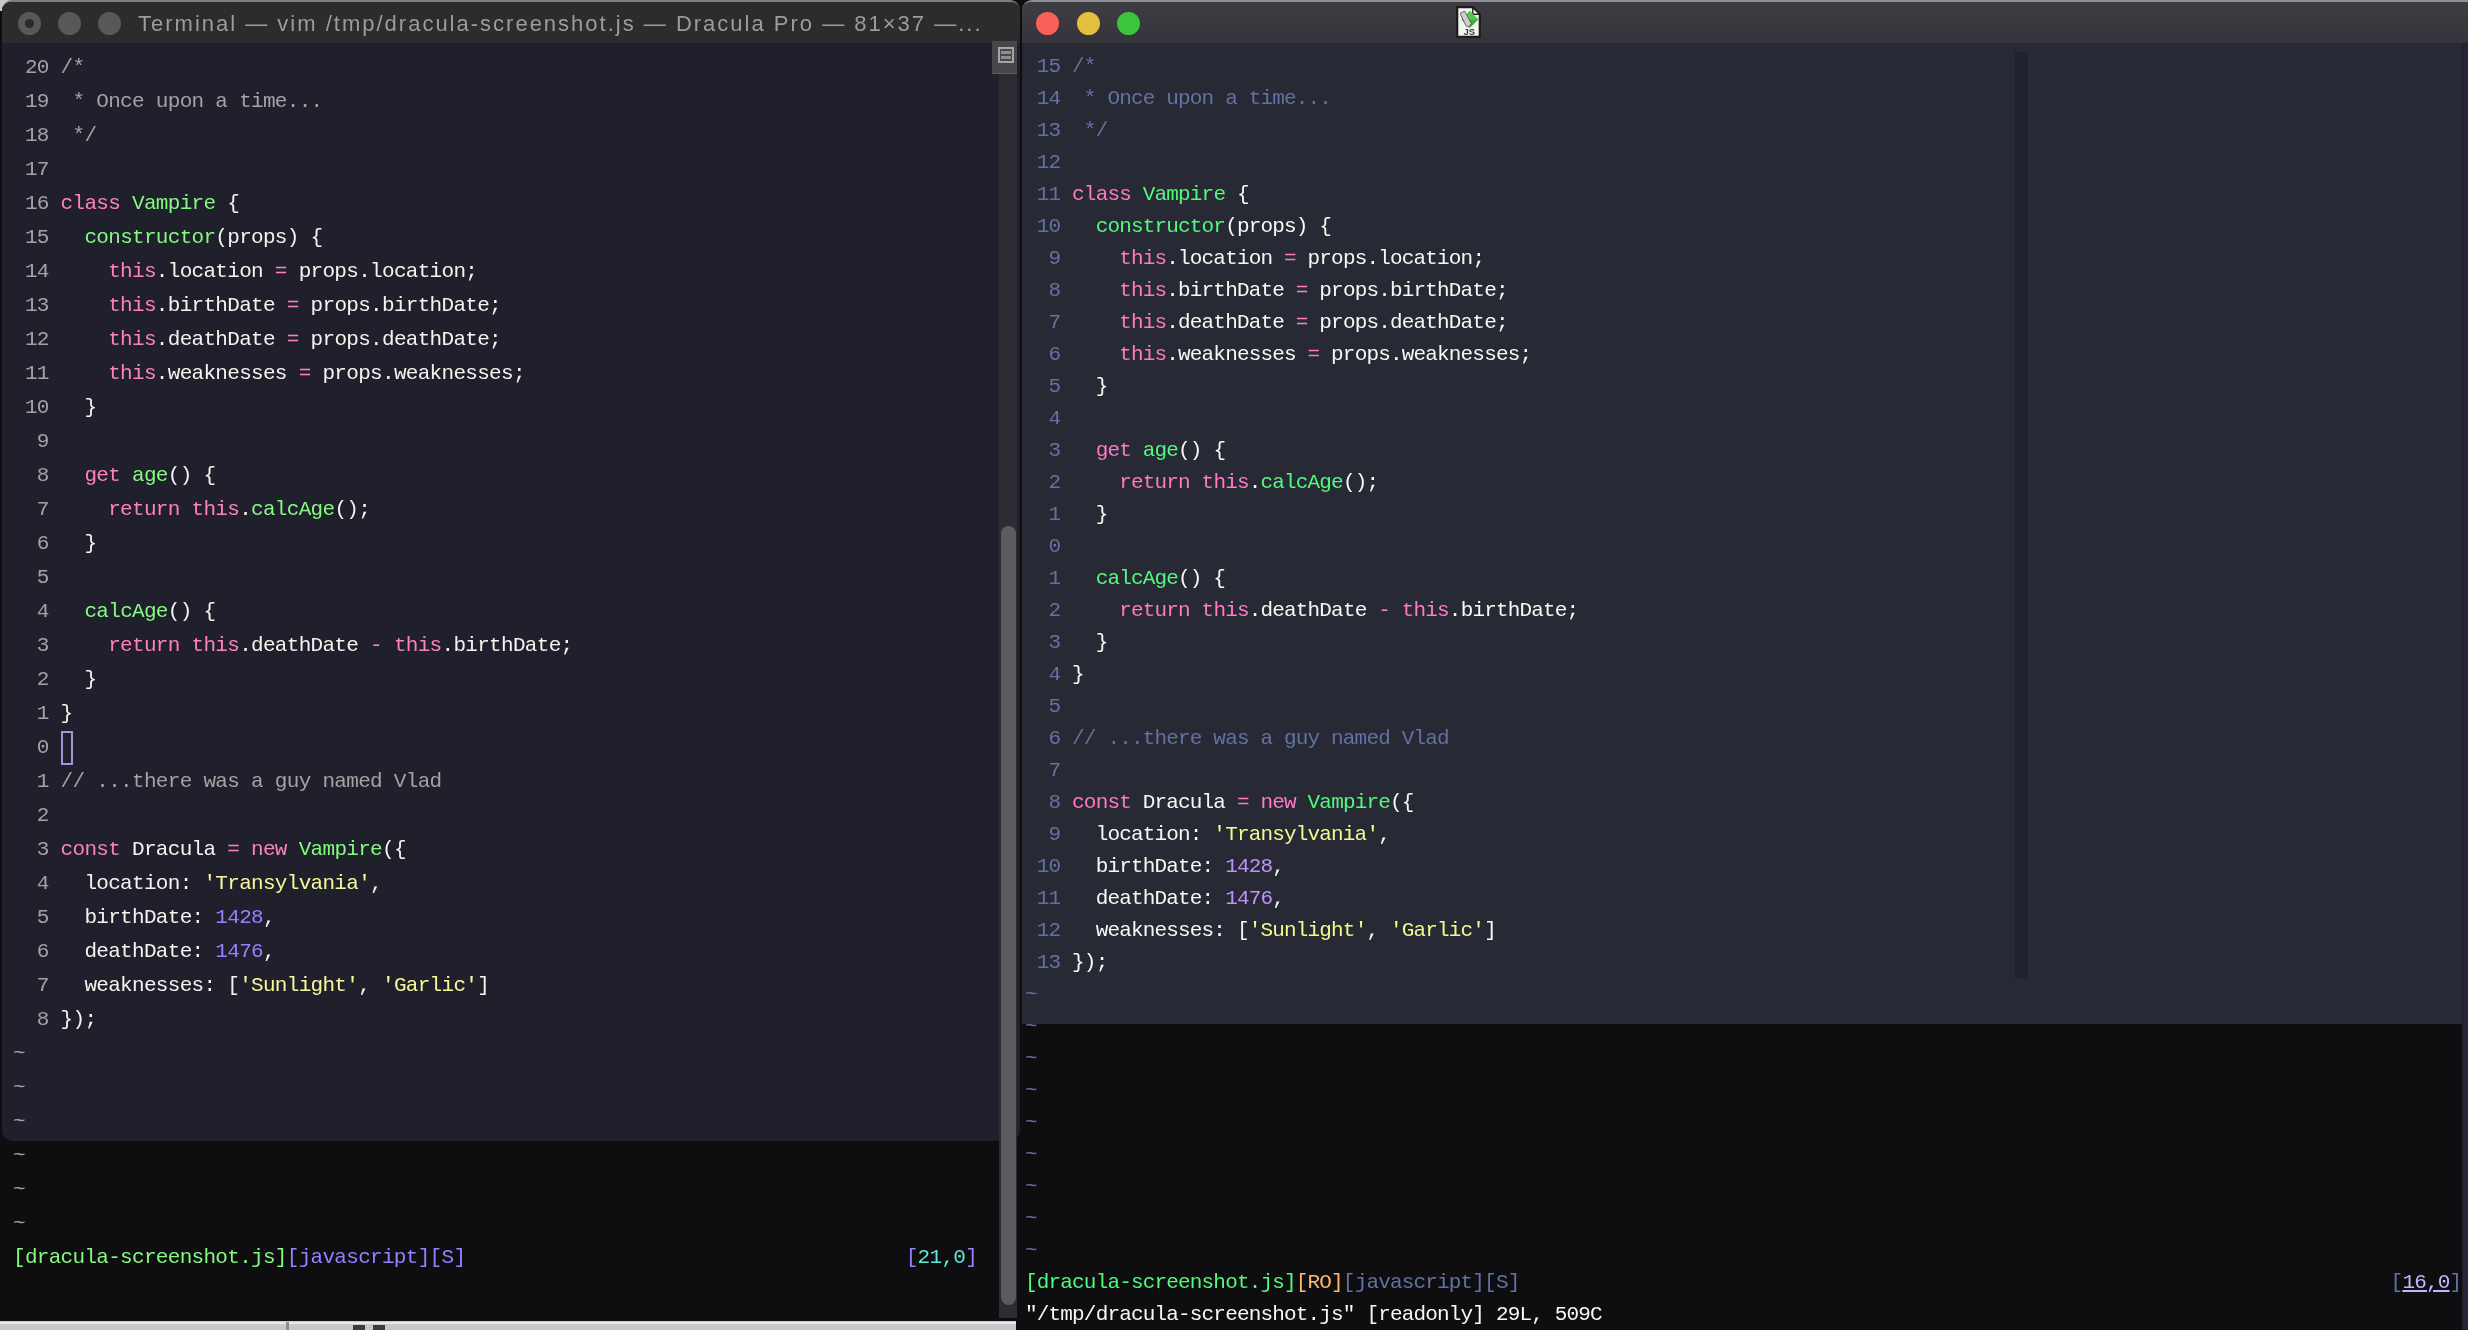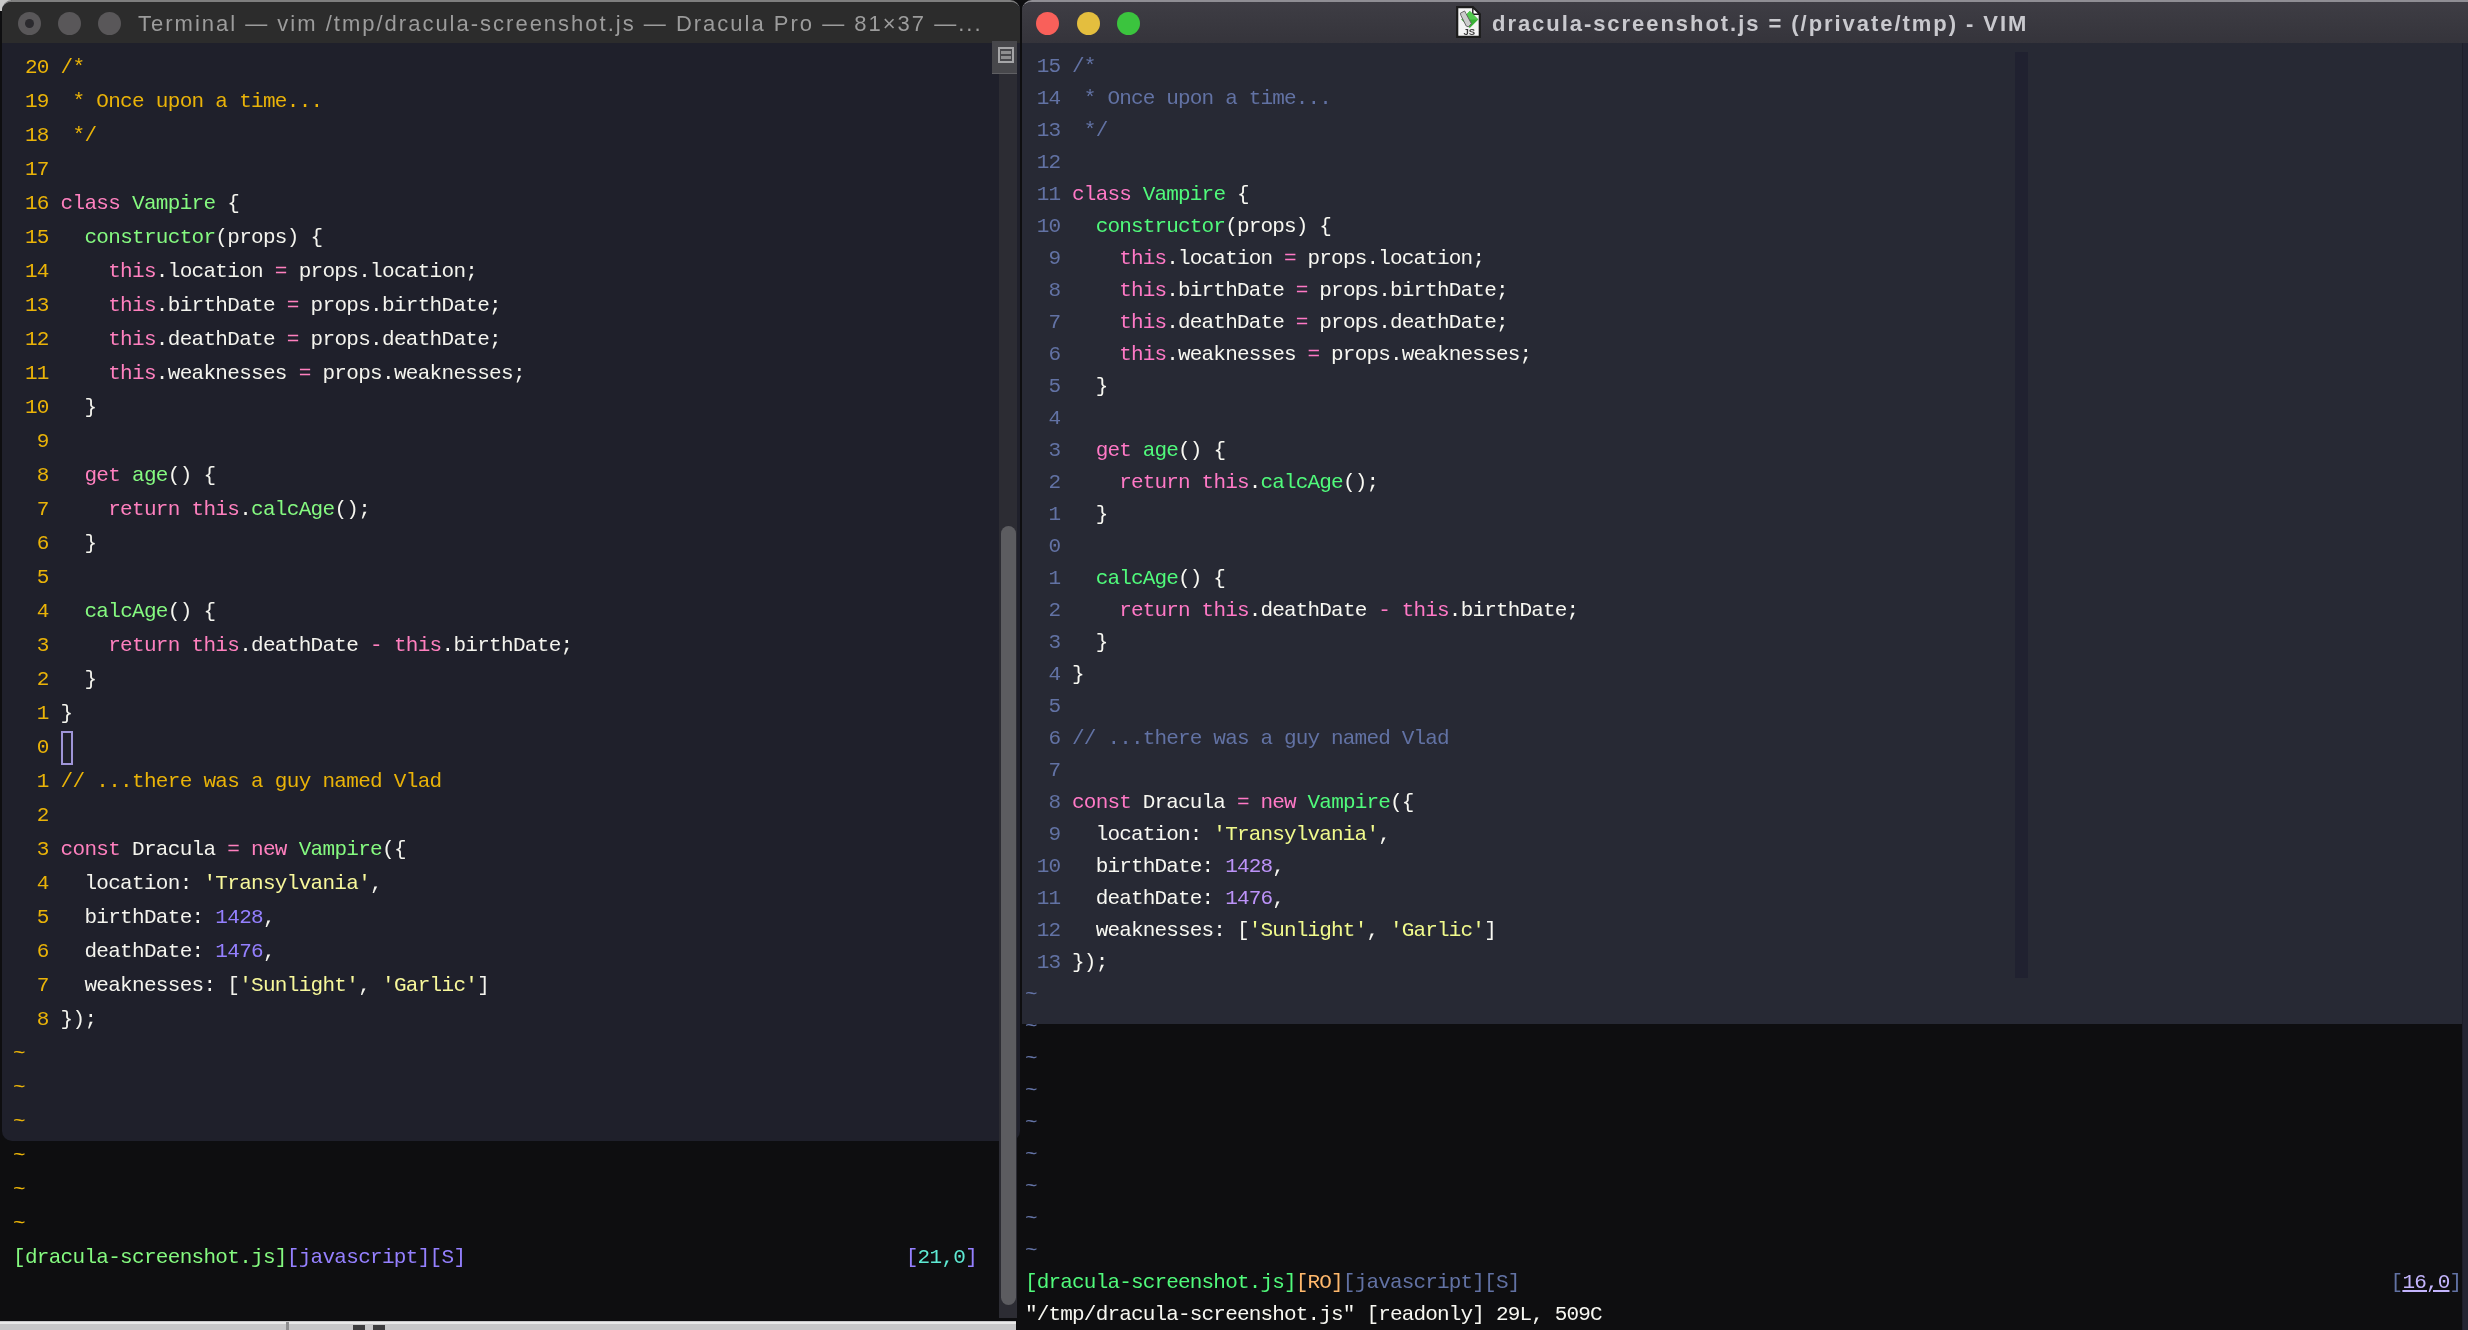--- a/index.html
+++ b/index.html
@@ -33,21 +33,21 @@
   #lsc-icon{left:996px;top:45px;width:16px;height:16px;border:2px solid #A6A6A8;
             box-sizing:border-box;}
   #lsc-icon b,#lsc-icon i{position:absolute;left:1px;width:10px;height:3px;background:#8E8E90;display:block;}
   #lsc-icon b{top:2px;} #lsc-icon i{top:7px;}
   #lsc-thumb{left:999px;top:524px;width:15px;height:779px;background:#5C5C60;border-radius:8px;}
 
   
   pre.code{position:absolute;margin:0;white-space:pre;
            font-family:"Liberation Mono",monospace;}
   #lcode{left:11px;top:48.8px;font-size:21px;line-height:34px;letter-spacing:-0.70px;color:#F4F4EE;}
-  #lcode .n, #lcode .c{color:#eab308;}
+  #lcode .n, #lcode .c{color:#a3a3a3;}
   #lcode .p{color:#FF80BF;}
   #lcode .g{color:#85FA80;}
   #lcode .u{color:#9580FF;}
   #lcode .y{color:#F8F89B;}
   #lcode .cy{color:#5eead4;text-align:center;}
   #lcursor{left:58.6px;top:729px;width:12px;height:34px;border:2.5px solid #9F95D8;
            box-sizing:border-box;}
 
   
   #rwin{left:1022px;top:0;width:1446px;height:1024px;border-radius:10px 0 0 0;
@@ -143,21 +143,20 @@
     <svg id="ricon" style="position:absolute;left:434px;top:4px" width="25" height="32" viewBox="0 0 25 32">
       <path d="M1.2 1.2 h15.6 l7 7 v22.6 h-22.6 z" fill="#F4F4F4" stroke="#1C1C1C" stroke-width="2.2"></path>
       <path d="M16.8 1.4 l6.8 6.8 h-6.8 z" fill="#FFFFFF" stroke="#1C1C1C" stroke-width="1.4"></path>
       <g transform="translate(13.8,13.4) rotate(45)">
         <rect x="-6" y="-6" width="12" height="12" fill="#38B235"></rect>
         <path d="M-6 -6 h12 l-12 12 z" fill="#52C94F"></path>
       </g>
       <path d="M4.4 7.2 L8.6 5.0 L9.9 7.4 L15.4 17.6 L12.3 20.9 L10.2 20.0 L4.9 9.4 Z" fill="#CDCDCD" stroke="#5A5A5A" stroke-width="0.9"></path>
       <text x="13.2" y="29.2" font-family="Liberation Sans" font-size="9.5" font-weight="bold" fill="#3A3A3A" text-anchor="middle">JS</text>
     </svg>
-    <div id="rtitletext">dracula-screenshot.js = (/private/tmp) - VIM</div>
   </div>
   <div class="abs" id="rcc"></div>
   <div class="abs" id="redge"></div>
   <pre class="code" id="rcode"><span class="n"> 15 </span><span class="c">/*</span>
 <span class="n"> 14 </span><span class="c"> * Once upon a time...</span>
 <span class="n"> 13 </span><span class="c"> */</span>
 <span class="n"> 12 </span>
 <span class="n"> 11 </span><span class="p">class</span> <span class="g">Vampire</span> {
 <span class="n"> 10 </span>  <span class="g">constructor</span>(props) {
 <span class="n">  9 </span>    <span class="p">this</span>.location <span class="p">=</span> props.location;

